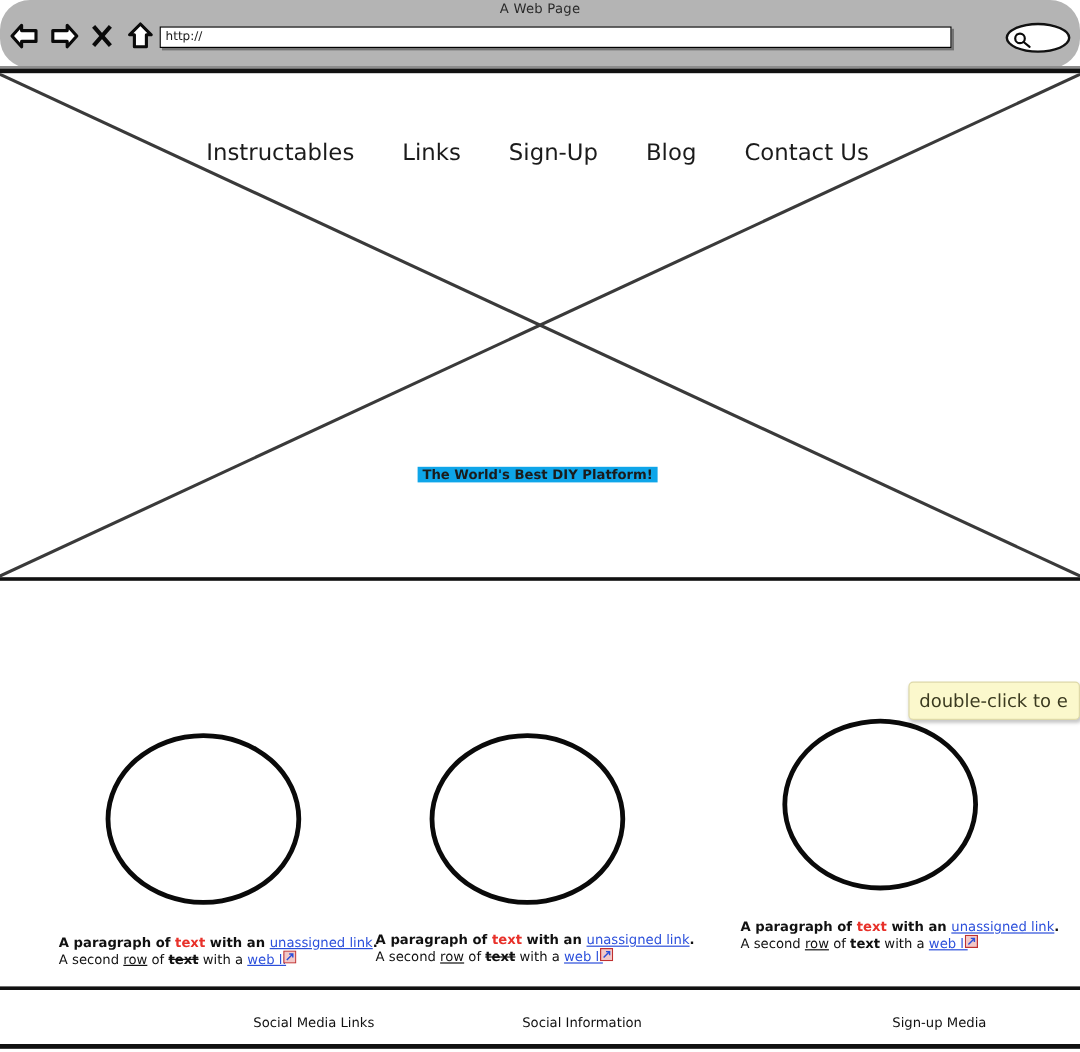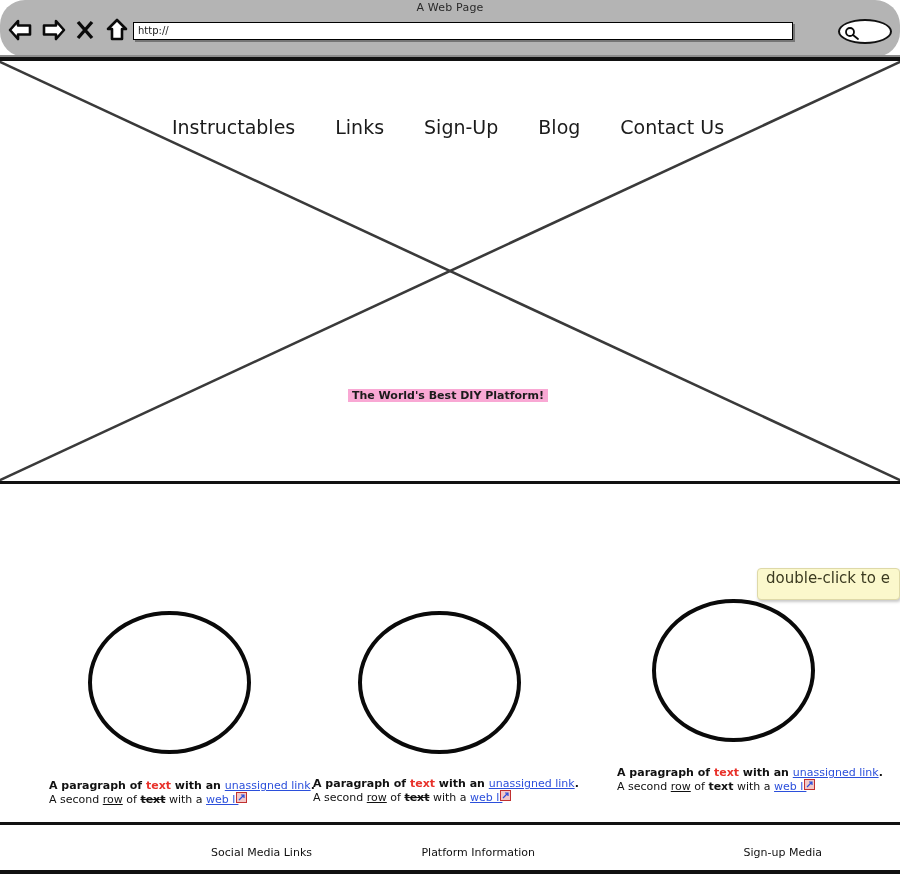--- a/index.html
+++ b/index.html
@@ -132,34 +132,34 @@
   .hero-tagline {
     position: absolute;
     left: 0; top: 328px;
     width: 900px;
     text-align: center;
     font-size: 11px;
     font-weight: bold;
     color: #1b1b1b;
     z-index: 3;
   }
-  .hero-tagline span { background: #f9a8d4; padding: 0 4px; }
+  .hero-tagline span { background: #0ea5e9; padding: 0 4px; }
 
   
   .tooltip {
     position: absolute;
     left: 757px; top: 511px;
     height: 32px;
     min-width: 143px;
     background: #fbf8cc;
     border: 1px solid #ded9a8;
     border-radius: 4px;
     box-shadow: 1px 2px 3px rgba(0,0,0,0.22);
     display: flex;
-    align-items: flex-start;
+    align-items: center;
     padding: 0 8px;
     overflow: hidden;
     z-index: 20;
   }
   .tooltip-text {
     font-size: 15px;
     color: #3b3a20;
     white-space: nowrap;
     font-family: "DejaVu Sans", sans-serif;
   }
@@ -368,19 +368,19 @@
                 </svg></span>
           </div>
         </div>
       </div>
 
     </div>
 
     <div class="footer-rule-top"></div>
     <div class="footer">
       <div class="footer-col fc-1">Social Media Links</div>
-      <div class="footer-col fc-2">Platform Information</div>
+      <div class="footer-col fc-2">Social Information</div>
       <div class="footer-col fc-3">Sign-up Media</div>
     </div>
     <div class="footer-rule-bottom"></div>
 
   </div>
 </div>
 
 </body></html>

